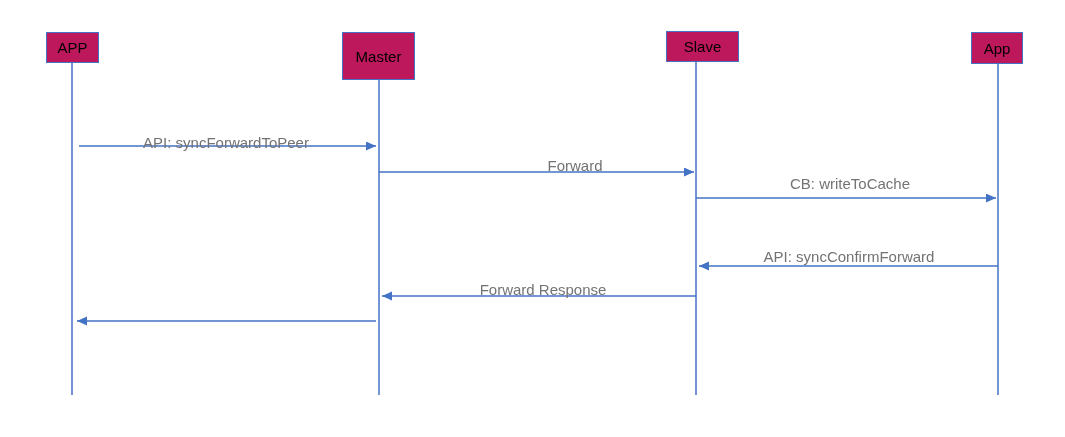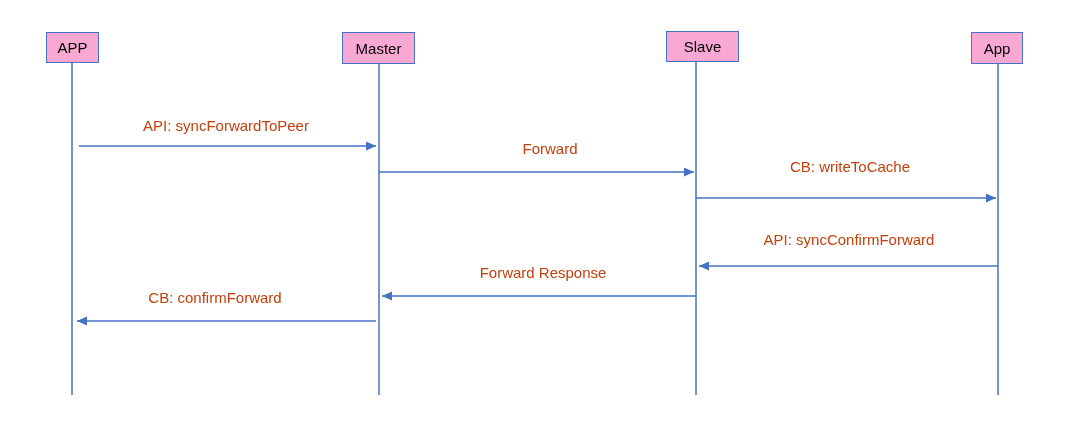--- a/index.html
+++ b/index.html
@@ -17,35 +17,36 @@
   }
   .wires {
     position: absolute;
     top: 0;
     left: 0;
   }
   .actor-box {
     position: absolute;
     box-sizing: border-box;
     border: 1.5px solid #4472C4;
-    background: #f9a8d4;
+    background: #be185d;
     display: flex;
     align-items: center;
     justify-content: center;
     font-size: 15px;
     color: #000000;
     white-space: nowrap;
   }
   .msg-label {
     position: absolute;
     transform: translateX(-50%);
     font-size: 15px;
     line-height: 17px;
-    color: #c2410c;
+    color: #737373;
     white-space: nowrap;
+    margin-top: 17px;
   }
 </style>
 </head>
 <body>
 
 <div class="canvas">
 
   <svg class="wires" width="1065" height="437" viewBox="0 0 1065 437">
     <defs>
       <marker id="arrow" markerUnits="userSpaceOnUse" markerWidth="11" markerHeight="10" refX="10" refY="4.5" orient="auto">
@@ -62,30 +63,29 @@
     <line x1="379" y1="172" x2="694" y2="172" stroke="#4472C4" stroke-width="1.4" marker-end="url(#arrow)"></line>
     <line x1="696" y1="198" x2="996" y2="198" stroke="#4472C4" stroke-width="1.4" marker-end="url(#arrow)"></line>
     <line x1="998" y1="266" x2="699" y2="266" stroke="#4472C4" stroke-width="1.4" marker-end="url(#arrow)"></line>
     <line x1="696" y1="296" x2="382" y2="296" stroke="#4472C4" stroke-width="1.4" marker-end="url(#arrow)"></line>
     <line x1="376" y1="321" x2="77" y2="321" stroke="#4472C4" stroke-width="1.4" marker-end="url(#arrow)"></line>
   </svg>
 
   <div class="actor-box" style="left:46px;  top:32px; width:53px; height:31px;">
     <span>APP</span>
   </div>
-  <div class="actor-box" style="left:342px; top:32px; width:73px; height:32px;">
+  <div class="actor-box" style="left:342px; top:32px; width:73px; height:48px;">
     <span>Master</span>
   </div>
   <div class="actor-box" style="left:666px; top:31px; width:73px; height:31px;">
     <span>Slave</span>
   </div>
   <div class="actor-box" style="left:971px; top:32px; width:52px; height:32px;">
     <span>App</span>
   </div>
 
   <div class="msg-label" style="left:226px; top:117px;">API: syncForwardToPeer</div>
-  <div class="msg-label" style="left:550px; top:140px;">Forward</div>
+  <div class="msg-label" style="left:575px; top:140px;">Forward</div>
   <div class="msg-label" style="left:850px; top:158px;">CB: writeToCache</div>
   <div class="msg-label" style="left:543px; top:264px;">Forward Response</div>
   <div class="msg-label" style="left:849px; top:231px;">API: syncConfirmForward</div>
-  <div class="msg-label" style="left:215px; top:289px;">CB: confirmForward</div>
 
 </div>
 
 </body></html>

